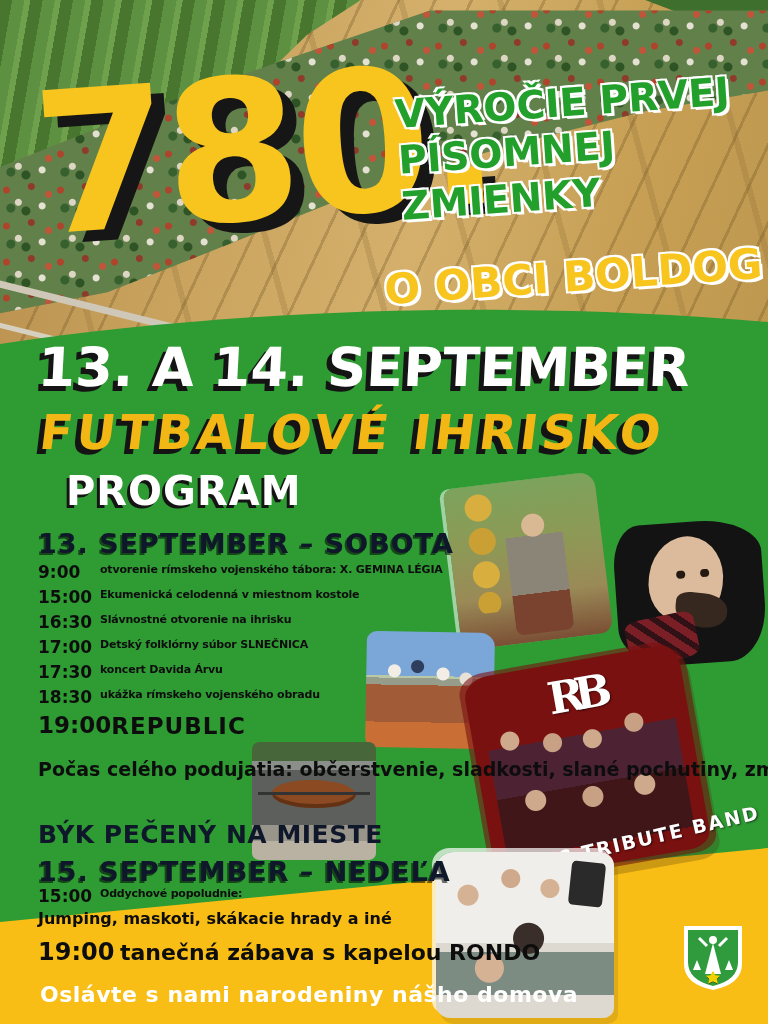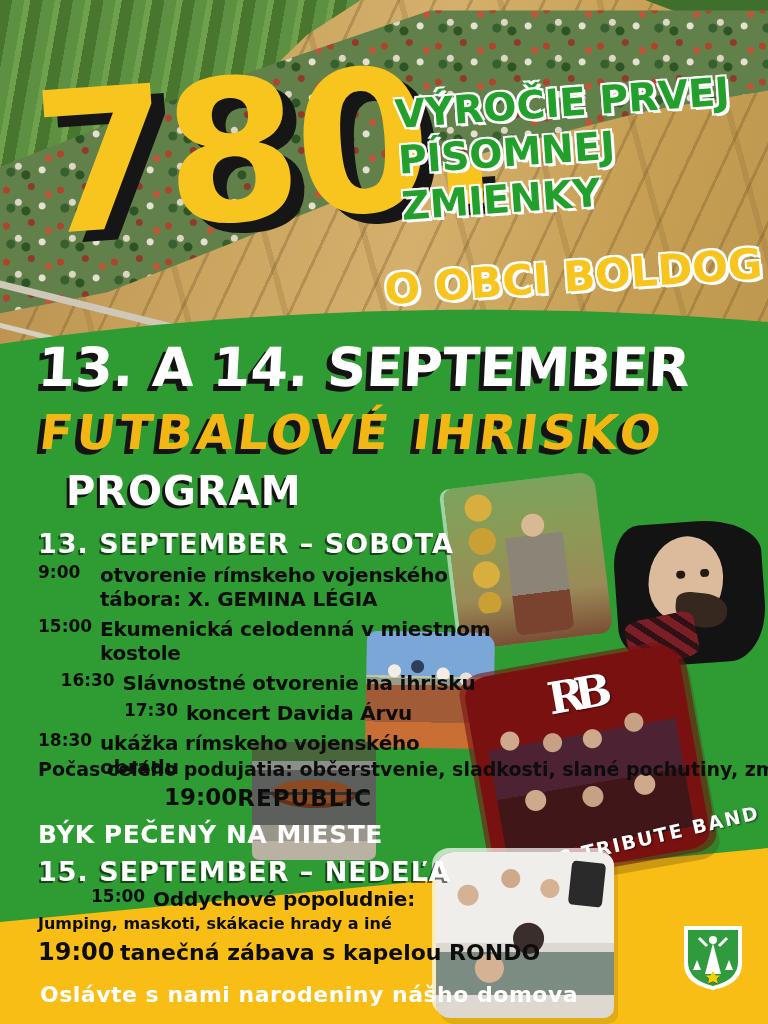--- a/index.html
+++ b/index.html
@@ -48,36 +48,36 @@
         transform:rotate(-4deg);white-space:normal;width:340px;
         text-shadow:-2px -2px 0 #fff,2px -2px 0 #fff,-2px 2px 0 #fff,2px 2px 0 #fff,3px 3px 0 #fff;}
   .subtitle{left:384px;top:252px;font-size:42px;font-weight:900;color:#f7c51e;transform:rotate(-4deg);
         text-shadow:-2px -2px 0 #fff,2px -2px 0 #fff,-2px 2px 0 #fff,3px 3px 0 #fff;}
   .date-heading{left:38px;top:336px;font-size:54px;font-weight:900;color:#fff;
         text-shadow:-5px 5px 0 #141414;transform:skewX(-3deg);}
   .venue{left:40px;top:404px;font-size:48px;font-weight:900;color:#f2b715;letter-spacing:4px;
         text-shadow:-5px 5px 0 #141414;transform:skewX(-7deg);}
   .program{left:42px;top:468px;font-size:40px;font-weight:800;color:#fff;letter-spacing:1px;
         text-shadow:-3px 3px 0 #141414;padding-left:24px;}
-  .day-heading{font-size:27px;font-weight:800;color:#ffffff;text-shadow:-2px 2px 0 rgba(0,0,0,.55);letter-spacing:1px;}
+  .day-heading{font-size:27px;font-weight:800;color:#0f172a;text-shadow:-2px 2px 0 rgba(0,0,0,.55);letter-spacing:1px;}
   .sat-heading{left:38px;top:528px;}
   .sun-heading{left:38px;top:856px;}
   .slogan{left:40px;top:982px;font-size:22px;font-weight:800;color:#fff;letter-spacing:.5px;}
 
   .sched{position:absolute;left:38px;top:562px;width:460px;z-index:4;color:#0d0d0d;}
-  .row{display:flex;margin-bottom:5px;justify-content:center;}
+  .row{display:flex;margin-bottom:5px;}
   .row .t{flex:0 0 62px;font-weight:800;font-size:17px;}
-  .row .x{font-weight:700;font-size:20px;letter-spacing:-.2px;padding-top:1px;}
+  .row .x{font-weight:700;font-size:11px;letter-spacing:-.2px;padding-top:1px;}
   .row.note-row{margin-top:-4px;margin-bottom:4px;}
   .row .note{margin-left:62px;font-weight:700;font-size:12.5px;color:#fff;}
   .row.big .t{font-size:23px;}
   .row.big .x{font-size:23px;font-weight:800;letter-spacing:1px;}
   .during{position:absolute;left:38px;top:758px;z-index:4;color:#0d0d0d;font-weight:800;
         font-size:19px;line-height:1.26;white-space:nowrap;}
-  .bull{position:absolute;left:38px;top:820px;z-index:4;color:#ffffff;font-weight:900;
+  .bull{position:absolute;left:38px;top:820px;z-index:4;color:#0f172a;font-weight:900;
         font-size:25px;letter-spacing:.5px;}
   .sun-sched{position:absolute;left:38px;top:886px;width:430px;z-index:4;color:#0d0d0d;}
   .sun-sched .jump-note{font-weight:700;font-size:16px;margin-top:-2px;}
   .rondo-row{position:absolute;left:38px;top:938px;z-index:4;color:#0d0d0d;display:flex;}
   .rondo-row .t{flex:0 0 82px;font-weight:900;font-size:24px;}
   .rondo-row .x{font-weight:800;font-size:22px;padding-top:2px;}
 
   
   .photo{position:absolute;z-index:2;}
   .ph-roman{left:452px;top:480px;width:152px;height:162px;transform:rotate(-7deg);
@@ -194,20 +194,24 @@
     </div>
     <div class="row">
       <span class="t">15:00</span>
       <span class="x">Ekumenická celodenná v miestnom kostole</span>
     </div>
     <div class="row">
       <span class="t">16:30</span>
       <span class="x">Slávnostné otvorenie na ihrisku</span>
     </div>
     <div class="row">
+      <span class="t">17:00</span>
+      <span class="x">Detský folklórny súbor SLNEČNICA</span>
+    </div>
+    <div class="row">
       <span class="t">17:30</span>
       <span class="x">koncert Davida Árvu</span>
     </div>
     <div class="row">
       <span class="t">18:30</span>
       <span class="x">ukážka rímskeho vojenského obradu</span>
     </div>
     <div class="row big">
       <span class="t">19:00</span>
       <span class="x">REPUBLIC</span>

